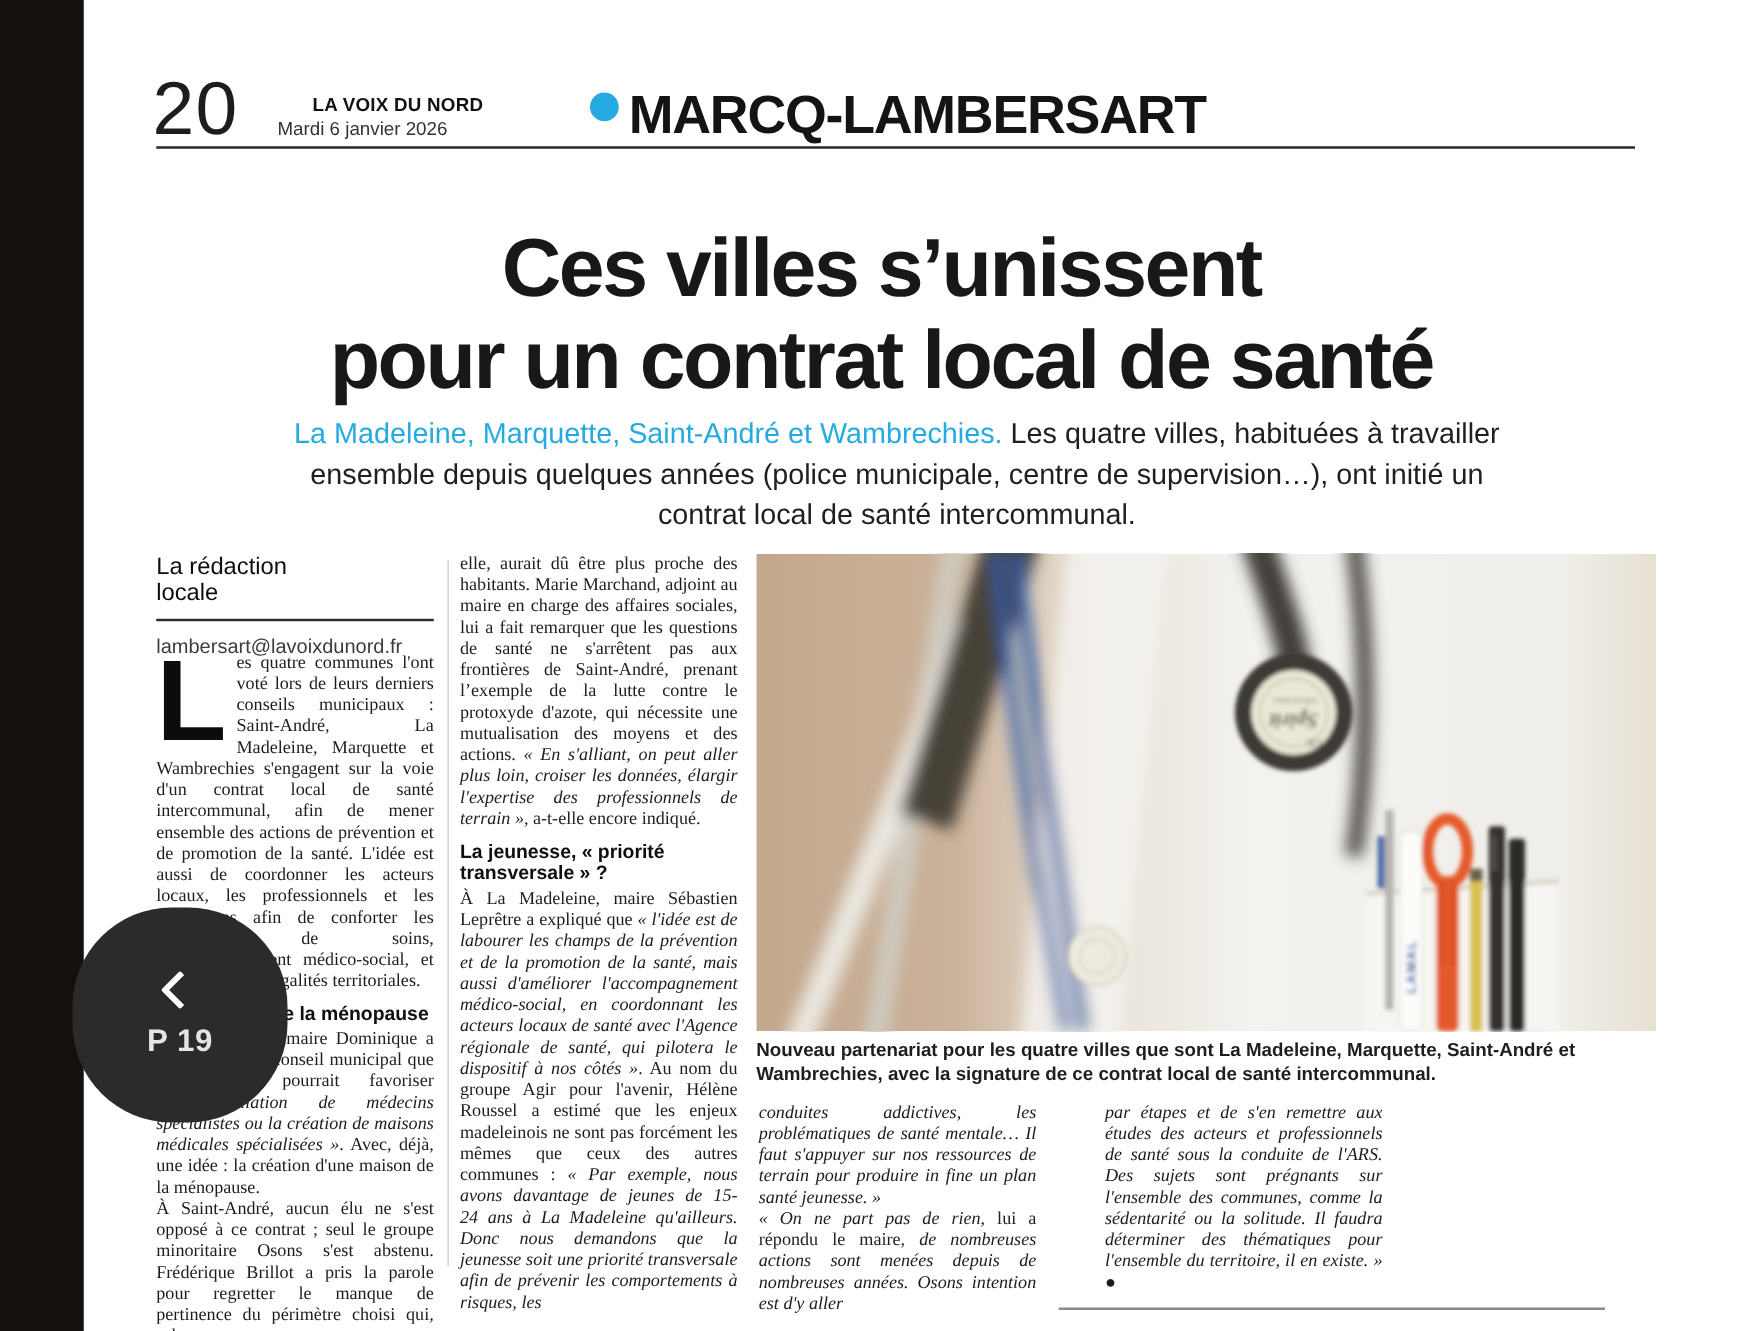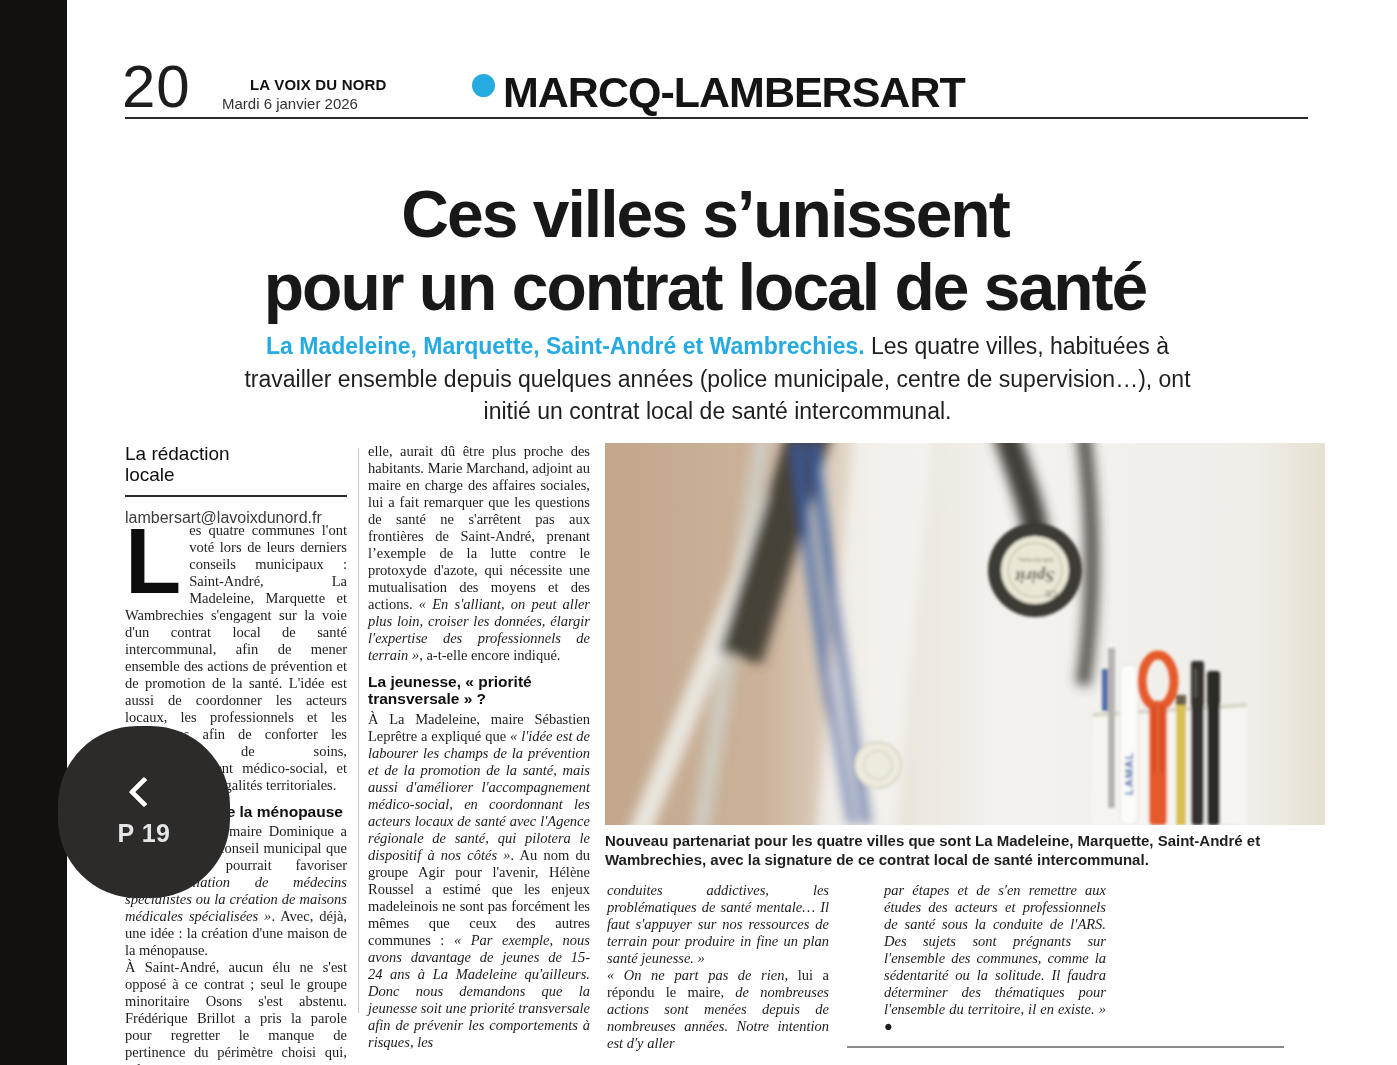--- a/index.html
+++ b/index.html
@@ -18,21 +18,21 @@
   .section-head { position:absolute; left:472px; top:68px; display:flex; align-items:flex-start; }
   .section-dot { width:23px; height:23px; border-radius:50%; background:#25aae1; margin-right:8px; margin-top:6px; }
   .section-title { font-size:43px; font-weight:900; letter-spacing:-1px; color:#141414; }
   .header-rule { position:absolute; left:125px; top:117px; width:1183px; height:2px; background:#2a2a2a; }
 
   
   .headline { position:absolute; left:135px; top:156px; width:1140px; text-align:center;
               font-size:66px; font-weight:900; letter-spacing:-2px; line-height:1.1; color:#181818;margin-top:22px; }
   .standfirst { position:absolute; left:235px; top:330px; width:965px; text-align:center;
                 font-size:23px; line-height:1.42; color:#1f1f1f; }
-  .standfirst b { color:#25aae1; font-weight:700; }
+  .standfirst b { color:#25aae1; font-weight:400; }
 
   
   .byline { position:absolute; left:125px; top:444px; width:222px; }
   .byline-author { font-size:19px; font-weight:400; line-height:1.08; color:#0e0e0e; width:140px; }
   .byline-rule { margin-top:10px; height:2px; background:#2b2b2b; width:100%; }
   .byline-email { margin-top:12px; font-size:16px; color:#3c3c3c; }
 
   
   .col { position:absolute; width:222px; font-family:"Liberation Serif", serif;
          font-size:14.5px; line-height:17px; color:#1c1c1c; }
@@ -97,21 +97,21 @@
       <p><span>À Saint-André, aucun élu ne s'est opposé à ce contrat&nbsp;; seul le groupe minoritaire Osons s'est abstenu. Frédérique Brillot a pris la parole pour regretter le manque de pertinence du périmètre choisi qui, selon</span></p>
     </div>
   <div class="col-rule"></div>
   <div class="col" id="col-2">
       <p><span>elle, aurait dû être plus proche des habitants. Marie Marchand, adjoint au maire en charge des affaires sociales, lui a fait remarquer que les questions de santé ne s'arrêtent pas aux frontières de Saint-André, prenant l’exemple de la lutte contre le protoxyde d'azote, qui nécessite une mutualisation des moyens et des actions. </span><i>«&nbsp;En s'alliant, on peut aller plus loin, croiser les données, élargir l'expertise des professionnels de terrain&nbsp;»</i><span>, a-t-elle encore indiqué.</span></p>
       <h3>La jeunesse, «&nbsp;priorité transversale&nbsp;»&nbsp;?</h3>
       <p><span>À La Madeleine, maire Sébastien Leprêtre a expliqué que </span><i>«&nbsp;l'idée est de labourer les champs de la prévention et de la promotion de la santé, mais aussi d'améliorer l'accompagnement médico-social, en coordonnant les acteurs locaux de santé avec l'Agence régionale de santé, qui pilotera le dispositif à nos côtés&nbsp;»</i><span>. Au nom du groupe Agir pour l'avenir, Hélène Roussel a estimé que les enjeux madeleinois ne sont pas forcément les mêmes que ceux des autres communes&nbsp;: </span><i>«&nbsp;Par exemple, nous avons davantage de jeunes de 15-24&nbsp;ans à La Madeleine qu'ailleurs. Donc nous demandons que la jeunesse soit une priorité transversale afin de prévenir les comportements à risques, les</i></p>
     </div>
   <div class="col" id="col-3">
       <p><i>conduites addictives, les problématiques de santé mentale… Il faut s'appuyer sur nos ressources de terrain pour produire in fine un plan santé jeunesse.&nbsp;»</i></p>
-      <p><i>«&nbsp;On ne part pas de rien</i><span>, lui a répondu le maire, </span><i>de nombreuses actions sont menées depuis de nombreuses années. Notre intention est d'y aller</i></p>
+      <p><i>«&nbsp;On ne part pas de rien</i><span>, lui a répondu le maire, </span><i>de nombreuses actions sont menées depuis de nombreuses années. Osons intention est d'y aller</i></p>
     </div>
   <div class="col" id="col-4">
       <p><i>par étapes et de s'en remettre aux études des acteurs et professionnels de santé sous la conduite de l'ARS. Des sujets sont prégnants sur l'ensemble des communes, comme la sédentarité ou la solitude. Il faudra déterminer des thématiques pour l'ensemble du territoire, il en existe.&nbsp;» ●</i></p>
     </div>
 
   <div class="photo">
     <svg width="720" height="382" viewBox="0 0 720 382">
       <defs>
         <linearGradient id="bg" x1="0" y1="0" x2="1" y2="0">
           <stop offset="0" stop-color="#c2a78c"></stop>

